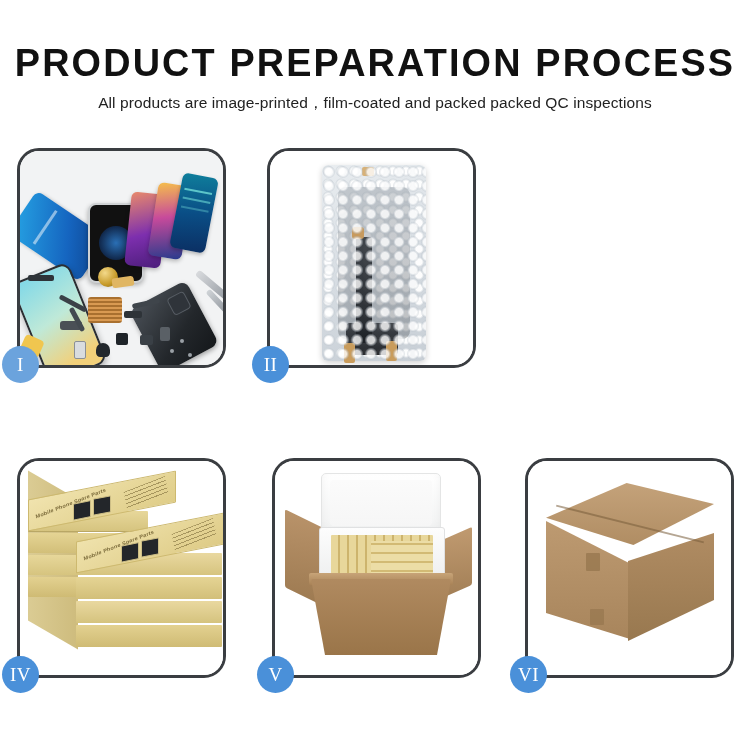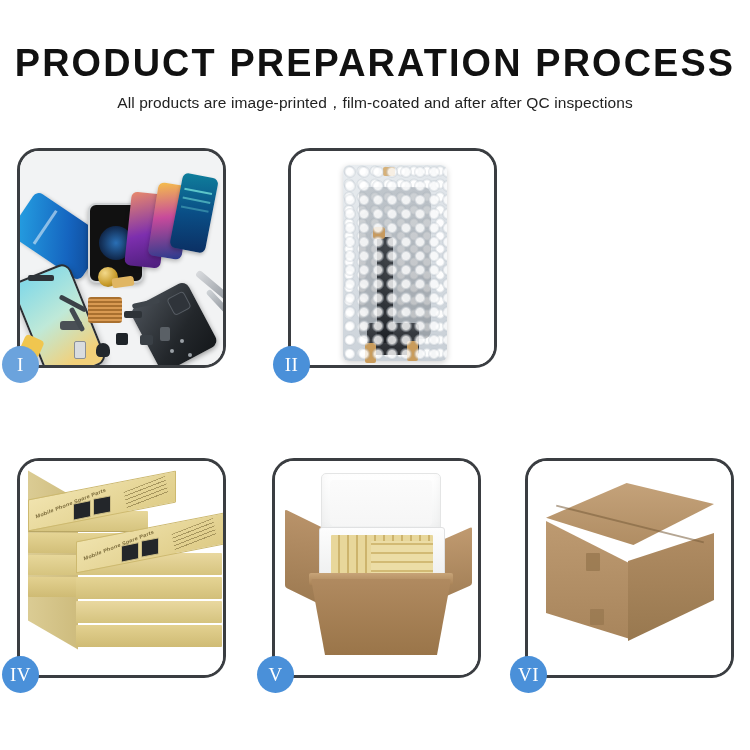--- a/index.html
+++ b/index.html
@@ -27,21 +27,21 @@
   
   .grid{position:absolute;left:17px;top:148px;width:717px;height:530px;}
   .card{
     position:absolute;width:209px;height:220px;
     border:3px solid #3a3d41;border-radius:22px;
     background:#ffffff;box-sizing:border-box;overflow:visible;
   }
   .card .clip{
     position:absolute;inset:0;border-radius:19px;overflow:hidden;
   }
-  .c1{left:0;top:0}       .c2{left:271px;top:0}       .c3{left:508px;top:0}
+  .c1{left:0;top:0}       .c2{left:250px;top:0}       .c3{left:508px;top:0}
   .c4{left:0;top:310px}   .c5{left:255px;top:310px}   .c6{left:508px;top:310px}
 
   .badge{
     position:absolute;left:-18px;bottom:-18px;width:37px;height:37px;
     border-radius:50%;background:#4a90d9;color:#fff;
     font-family:"Liberation Serif", serif;font-size:19px;
     display:flex;align-items:center;justify-content:center;
     letter-spacing:.5px;z-index:5;
   }
   .c1 .badge{background:#6ba3dd;}
@@ -251,21 +251,21 @@
   .tape1{position:absolute;left:58px;top:92px;width:14px;height:18px;background:rgba(150,118,78,.75);border-radius:1px;}
   .tape2{position:absolute;left:62px;top:148px;width:14px;height:16px;background:rgba(150,118,78,.7);border-radius:1px;}
 </style>
 </head>
 <body>
 
 <div class="page">
 
   <div class="header">
     <div class="title">PRODUCT PREPARATION PROCESS</div>
-    <div class="subtitle">All products are image-printed，film-coated and after after QC inspections</div>
+    <div class="subtitle">All products are image-printed，film-coated and packed packed QC inspections</div>
   </div>
 
   <div class="grid">
 
     <div class="card c1">
       <div class="clip">
         <div class="p1">
           <div class="ph ph-a"></div>
           <div class="ph ph-b"></div>
           <div class="ph ph-c"></div>

